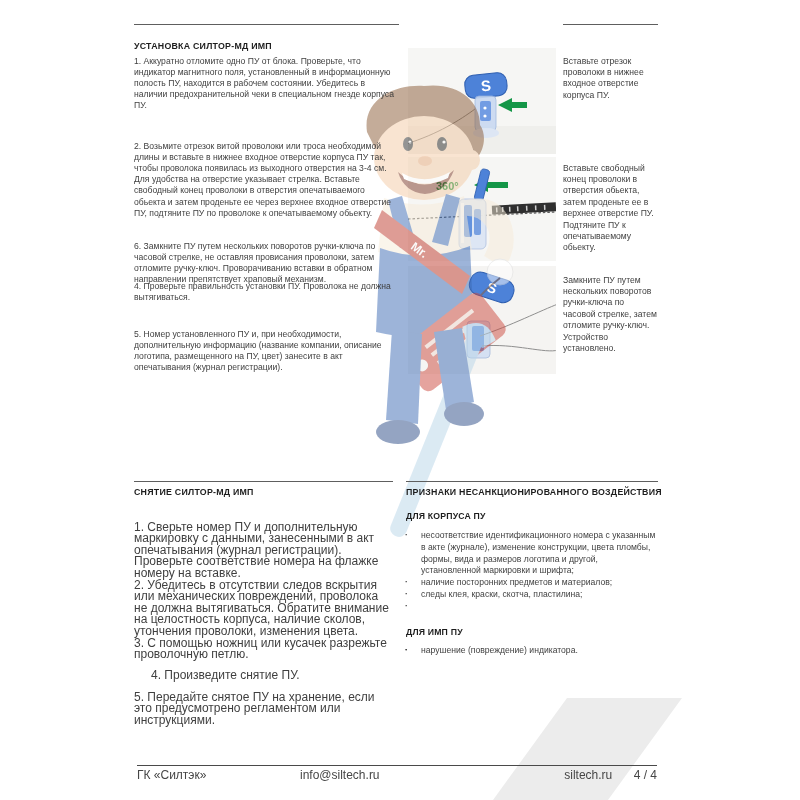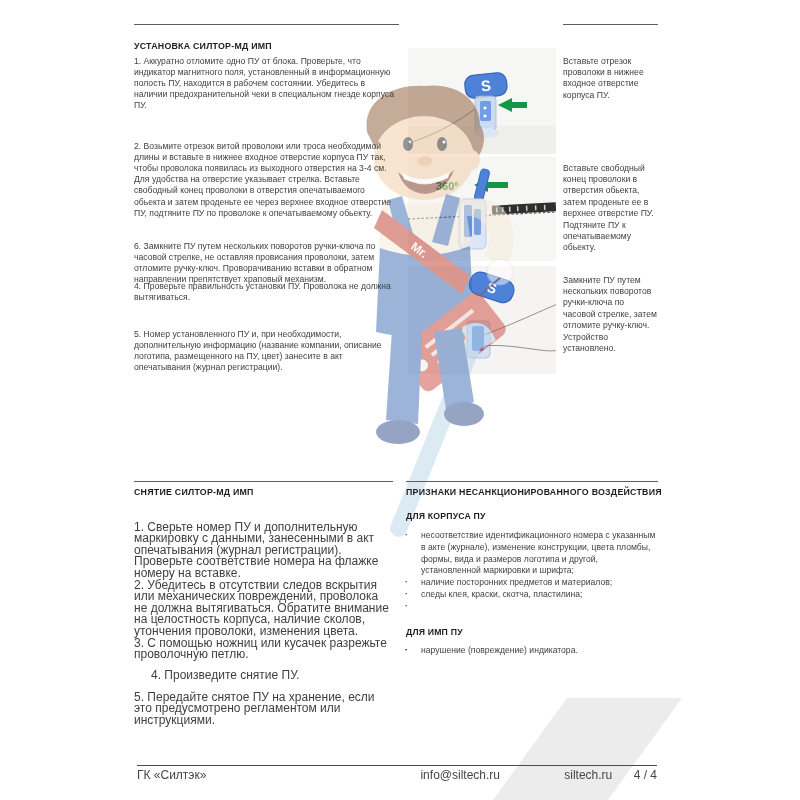--- a/index.html
+++ b/index.html
@@ -172,17 +172,17 @@
 
 <div class="sub" style="left:406px;top:627px;">ДЛЯ ИМП ПУ</div>
 
 <ul class="bullets" style="top:645px;">
   <li><span class="blt">·</span></li>
   <li><span class="blt">·</span><span>нарушение (повреждение) индикатора.</span></li>
 </ul>
 
 <div class="rule" style="left:137px;top:765px;width:520px;background:#4a4a4a;"></div>
 <div class="footer-text" style="left:137px;top:768px;">ГК «Силтэк»</div>
-<div class="footer-text" style="left:300px;top:768px;width:200px;text-align:right;">info@siltech.ru</div>
+<div class="footer-text" style="left:300px;top:768px;width:200px;text-align:left;">info@siltech.ru</div>
 <div class="footer-text" style="left:500px;top:768px;width:157px;text-align:right;">
   <span>siltech.ru</span>
   <span style="margin-left:18px;">4 / 4</span>
 </div>
 
 </body></html>

